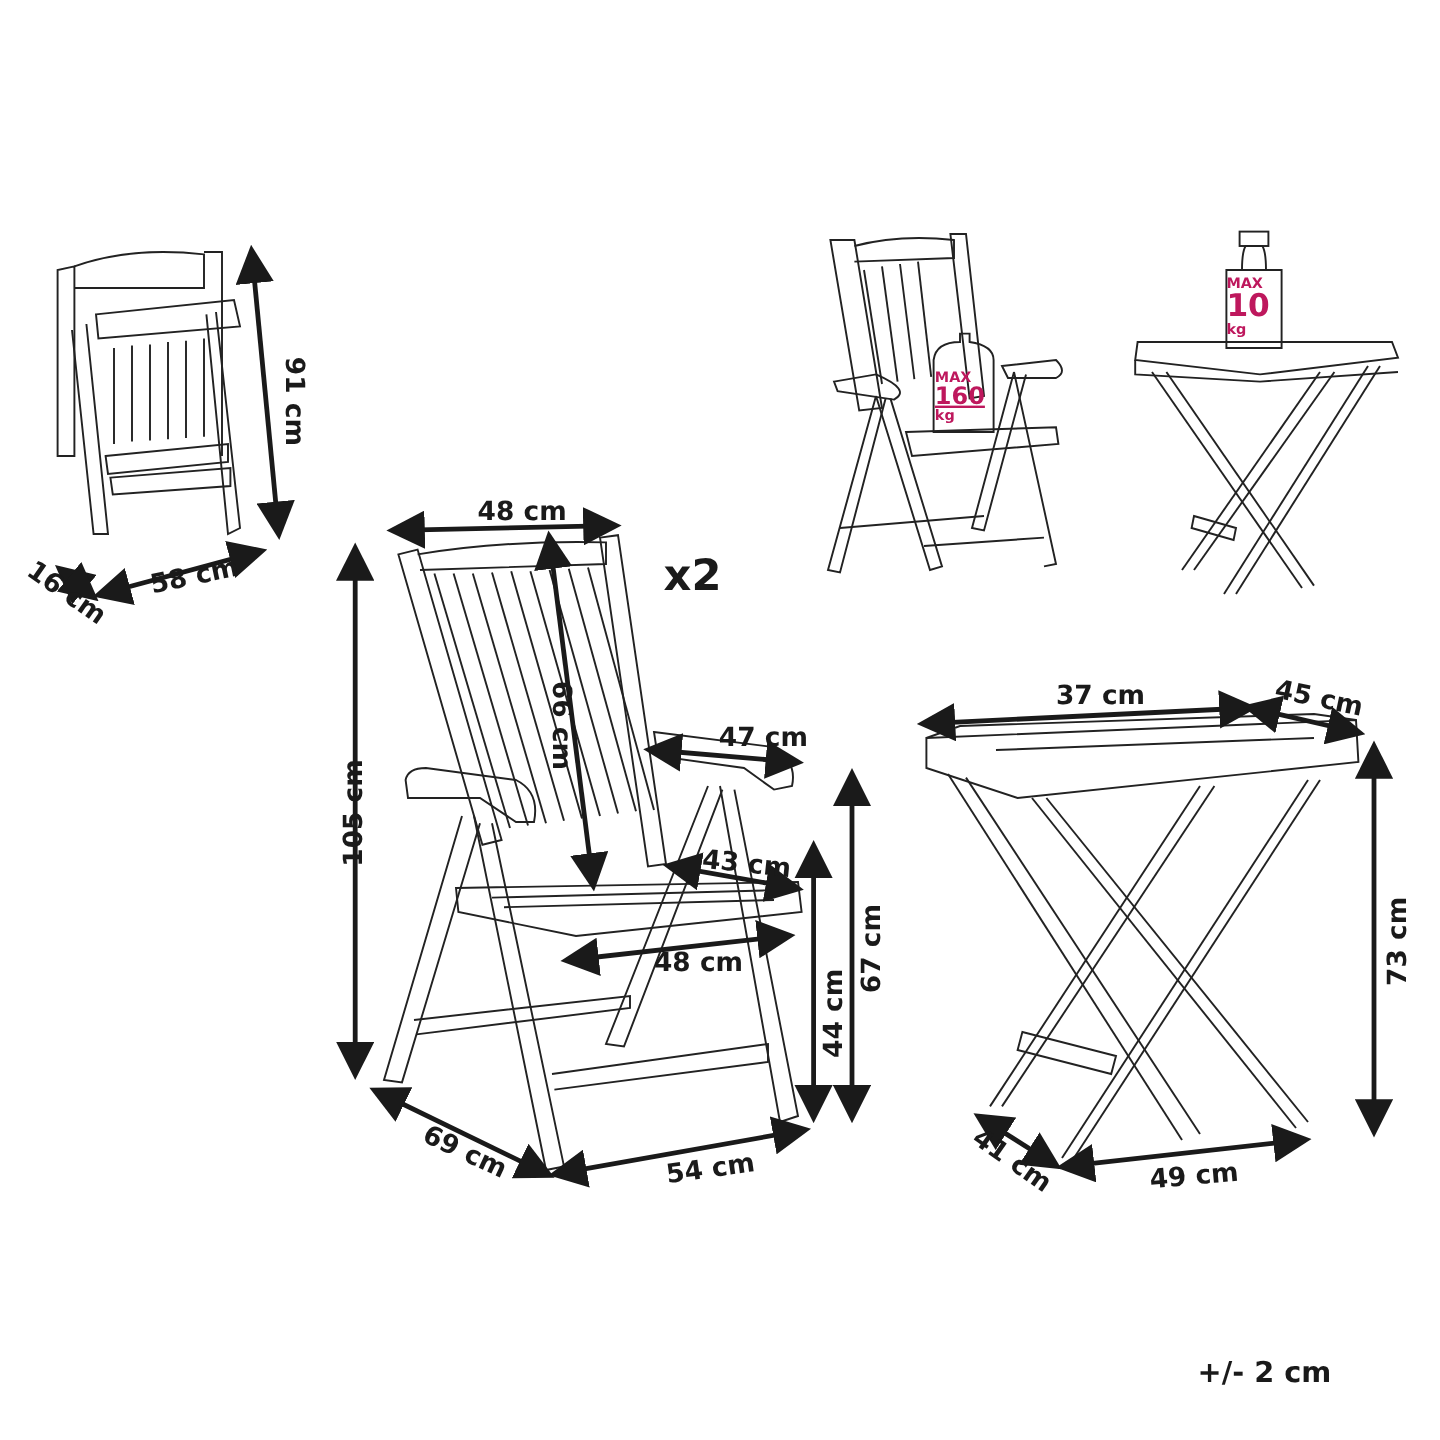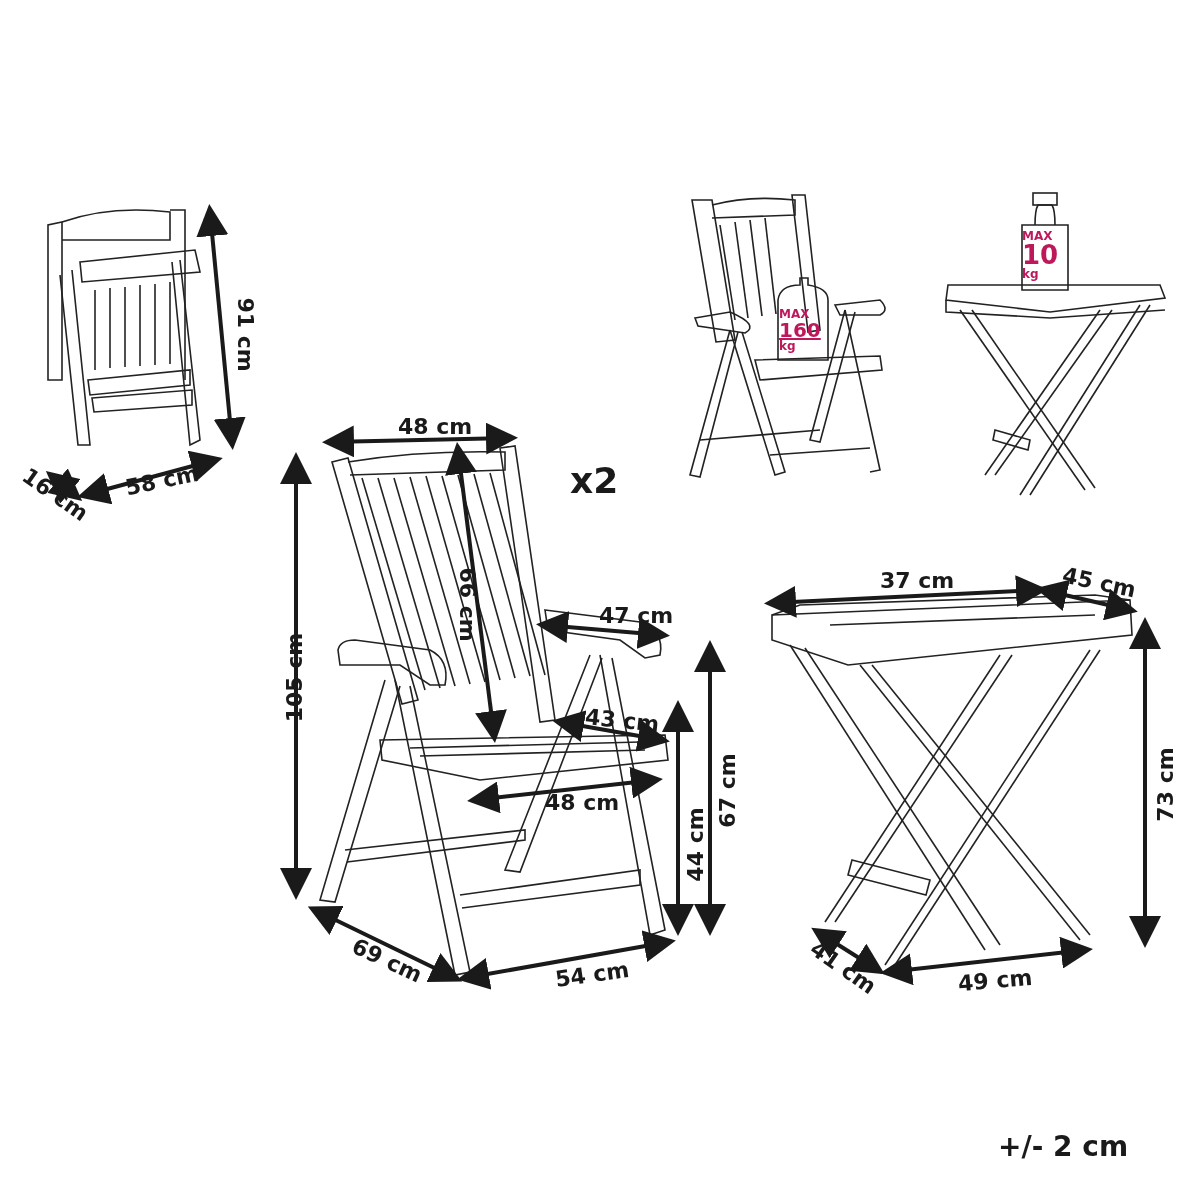--- a/index.html
+++ b/index.html
@@ -1,20 +1,20 @@
 <!DOCTYPE html>
 <html><head>
 <meta charset="utf-8">
 <style>
   html,body{margin:0;padding:0;background:#fff;}
   .canvas{position:relative;width:1200px;height:1200px;background:#fff;overflow:hidden;font-family:"DejaVu Sans",sans-serif;}
   svg.art{position:absolute;left:0;top:0;}
   .lbl{position:absolute;font-weight:bold;color:#1a1a1a;font-size:22px;white-space:nowrap;transform-origin:center center;}
   .x2{font-size:36px;}
-  .tol{font-size:28px;}
+  .tol{font-size:24px;}
   .wt{position:absolute;font-weight:bold;color:#be185d;text-align:left;line-height:1;}
 </style>
 </head>
 <body>
 
 <div class="canvas">
 <svg class="art" width="1200" height="1200" viewBox="0 0 1200 1200">
   <defs>
     <marker id="ah" markerWidth="8" markerHeight="8" refX="6" refY="4" orient="auto-start-reverse">
       <path d="M0,0 L8,4 L0,8 z" fill="#1a1a1a"></path>
@@ -136,21 +136,21 @@
     <line x1="818" y1="932" x2="878" y2="970"></line>
     <line x1="888" y1="972" x2="1085" y2="950"></line>
   </g>
 </svg>
 
 <div class="lbl" style="left:208px;top:322px;transform:rotate(90deg);">91 cm</div>
 <div class="lbl" style="left:125px;top:468px;transform:rotate(-12deg);">58 cm</div>
 <div class="lbl" style="left:18px;top:482px;transform:rotate(35deg);">16 cm</div>
 
 <div class="lbl" style="left:398px;top:414px;">48 cm</div>
-<div class="lbl x2" style="left:570px;top:460px;">x2</div>
+<div class="lbl x2" style="left:553px;top:460px;">x2</div>
 <div class="lbl" style="left:250px;top:665px;transform:rotate(-90deg);">105 cm</div>
 <div class="lbl" style="left:430px;top:592px;transform:rotate(90deg);">66 cm</div>
 <div class="lbl" style="left:575px;top:603px;margin-left:24px;">47 cm</div>
 <div class="lbl" style="left:585px;top:708px;transform:rotate(6deg);">43 cm</div>
 <div class="lbl" style="left:545px;top:790px;">48 cm</div>
 <div class="lbl" style="left:658px;top:832px;transform:rotate(-90deg);">44 cm</div>
 <div class="lbl" style="left:690px;top:778px;transform:rotate(-90deg);">67 cm</div>
 <div class="lbl" style="left:350px;top:948px;transform:rotate(25deg);">69 cm</div>
 <div class="lbl" style="left:555px;top:962px;transform:rotate(-8deg);">54 cm</div>
 

